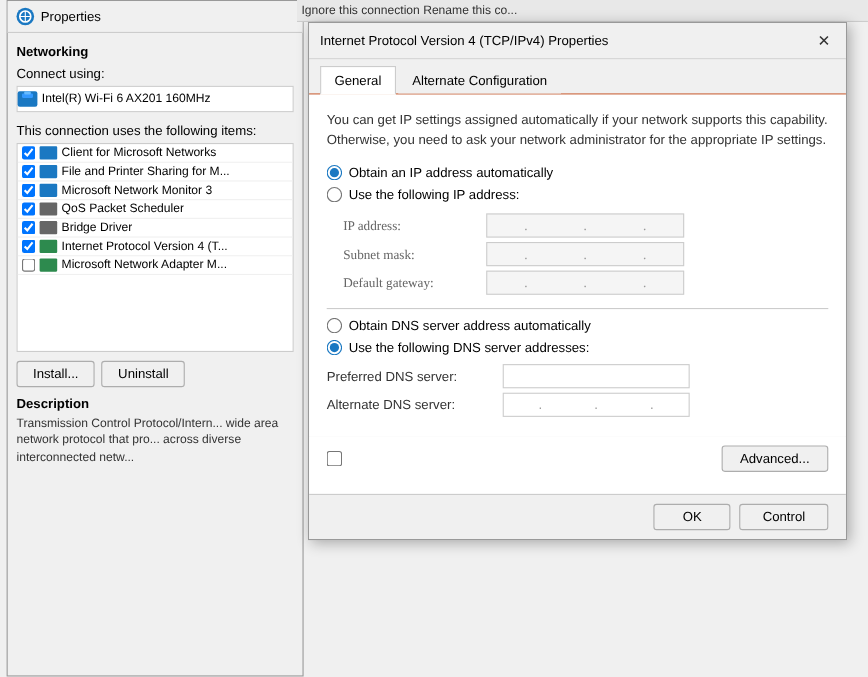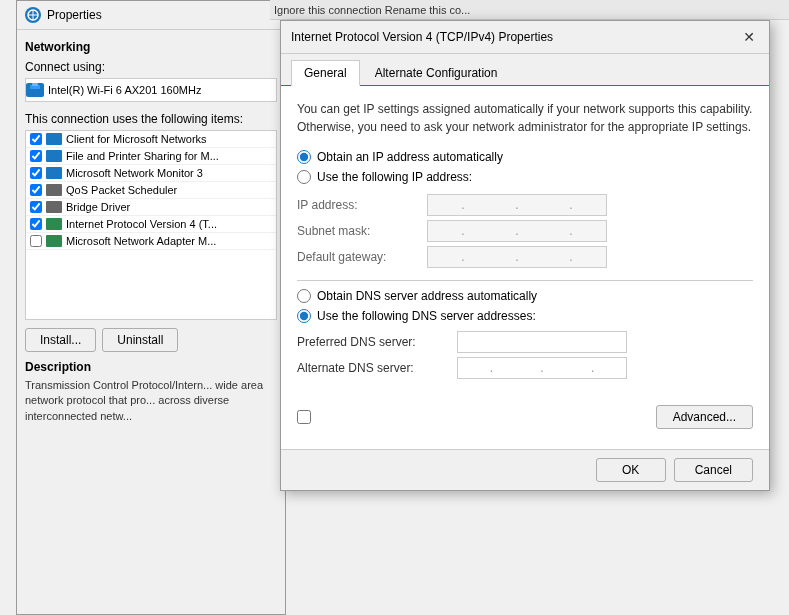--- a/index.html
+++ b/index.html
@@ -9,21 +9,21 @@
       background: #f0f0f0;
       width: 789px;
       height: 615px;
       overflow: hidden;
       position: relative;
     }
 
     
     .bg-window {
       position: absolute;
-      top: 0; left: 16px;
+      top: 0; left: 6px;
       width: 270px;
       height: 615px;
       background: #f0f0f0;
       border: 1px solid #999;
     }
     .bg-window-titlebar {
       background: #f0f0f0;
       border-bottom: 1px solid #ccc;
       padding: 6px 8px;
       display: flex;
@@ -191,22 +191,23 @@
       margin-bottom: 6px;
       font-size: 12px;
     }
     .radio-option input[type="radio"] {
       accent-color: #1a78c2;
       width: 14px; height: 14px;
     }
 
     
     .ip-fields-group {
-      margin-left: 0;
+      margin-left: 15px;
       margin-bottom: 12px;
+      font-family: Liberation Serif, serif;
     }
     .ip-field-row {
       display: flex; align-items: center;
       margin-bottom: 4px;
     }
     .ip-field-label {
       width: 130px;
       font-size: 12px;
       color: #666;
     }
@@ -457,15 +458,15 @@
 
   <div class="dialog-footer-area">
     <div class="validate-row">
       <input type="checkbox" style="">
       <button class="advanced-btn" style="margin-left:auto;">Advanced...</button>
     </div>
   </div>
 
   <div class="dialog-ok-cancel">
     <button class="ok-btn">OK</button>
-    <button class="cancel-btn">Cancel</button>
+    <button class="cancel-btn">Control</button>
   </div>
 </div>
 
 </body></html>

